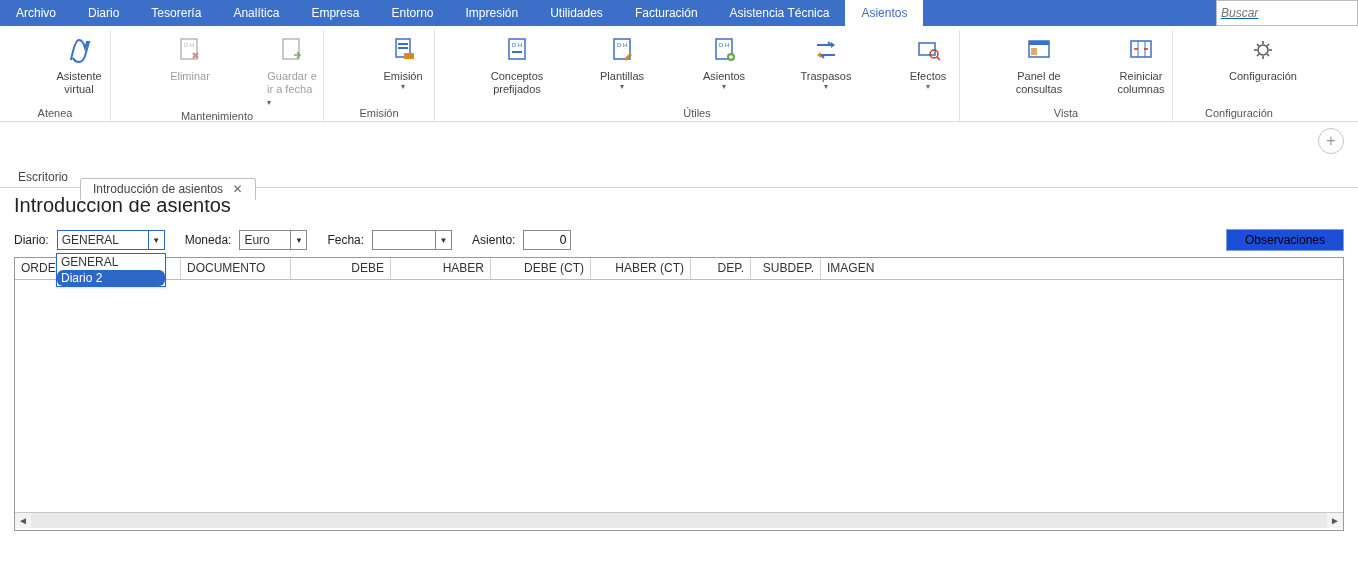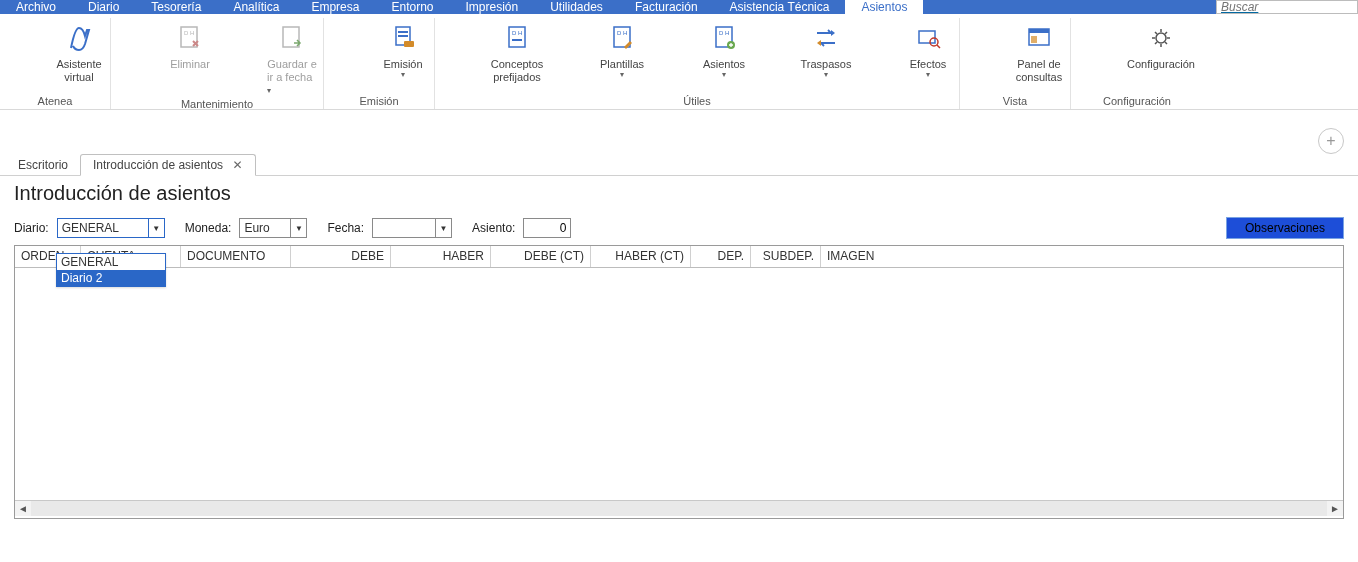--- a/index.html
+++ b/index.html
@@ -9,21 +9,21 @@
     color: #333;
     background: #fff;
     width: 1358px;
     height: 562px;
     overflow: hidden;
     position: relative;
   }
 
   
   .menubar {
-    height: 14px;
+    height: 26px;
     background: #3b6fc8;
     display: flex;
     align-items: stretch;
     color: #fff;
     font-size: 12px;
   }
   .menubar .menu-item {
     padding: 0 16px;
     display: flex;
     align-items: center;
@@ -131,21 +131,21 @@
     font-size: 12px;
     color: #444;
     cursor: pointer;
   }
   .doc-tab.active {
     border: 1px solid #c0c0c0;
     border-bottom: 1px solid #fff;
     border-radius: 3px 3px 0 0;
     background: #fff;
     position: relative;
-    top: 1px;
+    top: 13px;
   }
   .doc-tab .close { margin-left: 6px; color: #666; }
 
   
   .page-title {
     font-size: 20px;
     padding: 6px 14px 8px;
     color: #222;
   }
 
@@ -196,21 +196,21 @@
     left: 56px;
     top: 253px;
     width: 110px;
     background: #fff;
     border: 1px solid #2a67c7;
     box-shadow: 0 1px 2px rgba(0,0,0,.15);
     z-index: 20;
     font-size: 12px;
   }
   .dropdown .opt { padding: 1px 4px; cursor: pointer; }
-  .dropdown .opt.selected { background: #2a67c7; color: #fff; }
+  .dropdown .opt.selected { background: #2a67c7; color: #fff; border-radius: 6px; }
 
   
   .grid-wrap {
     margin: 0 14px;
     border: 1px solid #9a9a9a;
     height: 274px;
     overflow: hidden;
     position: relative;
     background: #fff;
   }
@@ -400,20 +400,31 @@
         <span class="ic">
           <svg width="30" height="30" viewBox="0 0 30 30">
               <rect x="5" y="6" width="20" height="16" fill="none" stroke="#3b6fc8" stroke-width="1.5"></rect>
               <rect x="5" y="6" width="20" height="4" fill="#3b6fc8"></rect>
               <rect x="7" y="13" width="6" height="7" fill="#d38b2a" opacity=".7"></rect>
             </svg>
         </span>
         <span class="lbl">Panel de</span>
         <span class="lbl">consultas</span>
       </div>
+      <div class="rbtn">
+        <span class="ic">
+          <svg width="30" height="30" viewBox="0 0 30 30">
+              <rect x="5" y="6" width="20" height="16" fill="none" stroke="#3b6fc8" stroke-width="1.5"></rect>
+              <path d="M12 6 v16 M19 6 v16" stroke="#3b6fc8"></path>
+              <path d="M8 14 h4 M18 14 h4" stroke="#c0392b" stroke-width="1.5"></path>
+            </svg>
+        </span>
+        <span class="lbl">Reiniciar</span>
+        <span class="lbl">columnas</span>
+      </div>
     </div>
     <div class="group-title">Vista</div>
   </div>
 
   <div class="ribbon-group">
     <div class="buttons">
       <div class="rbtn" style="width:72px">
         <span class="ic">
           <svg width="30" height="30" viewBox="0 0 30 30">
               <circle cx="15" cy="15" r="5" fill="none" stroke="#555" stroke-width="1.5"></circle>

